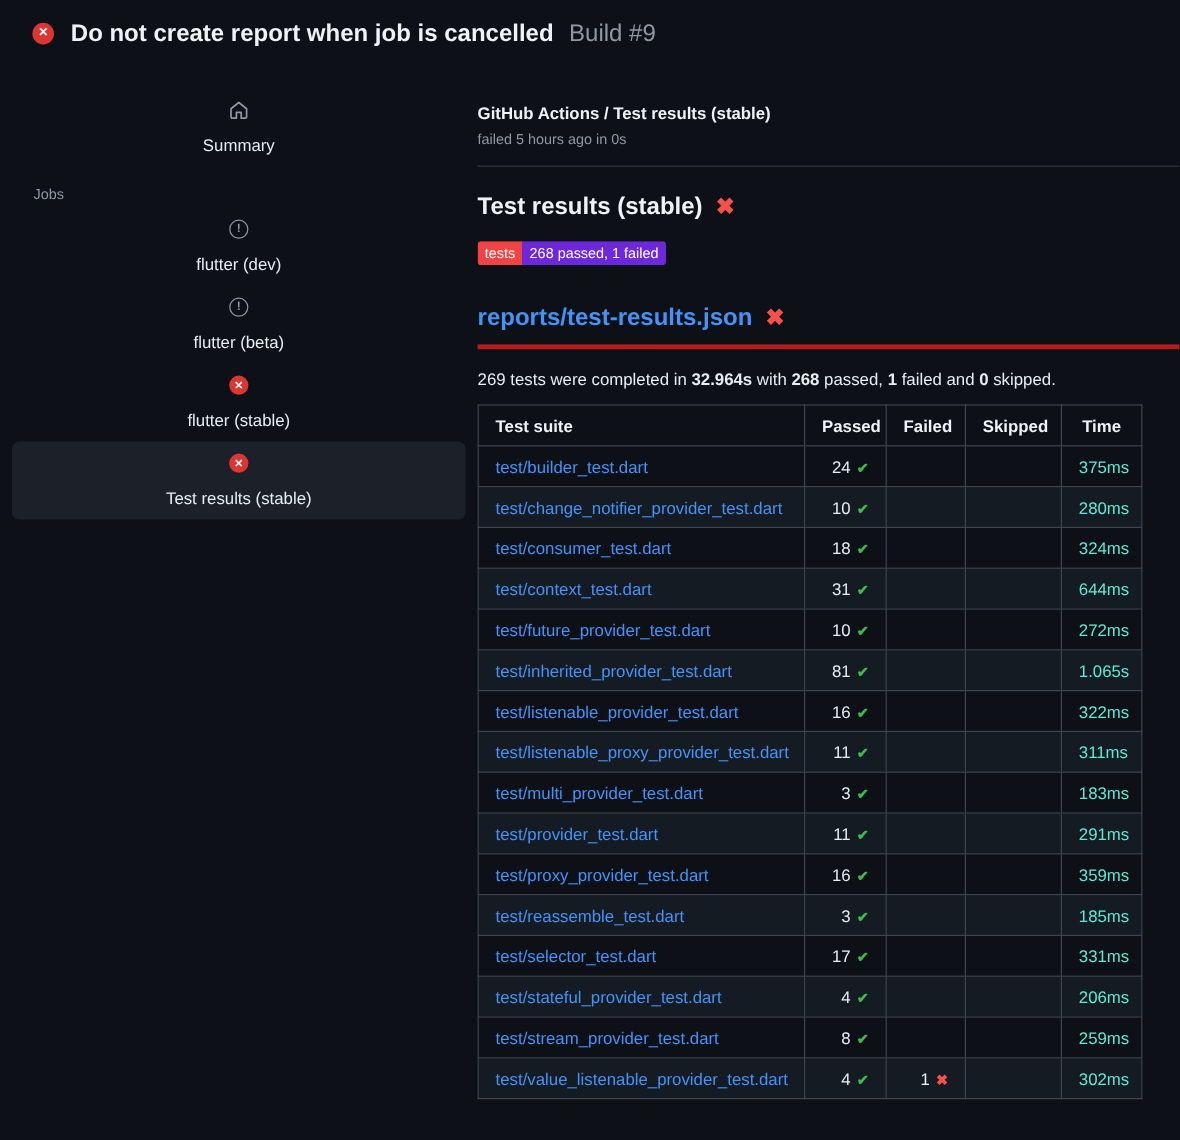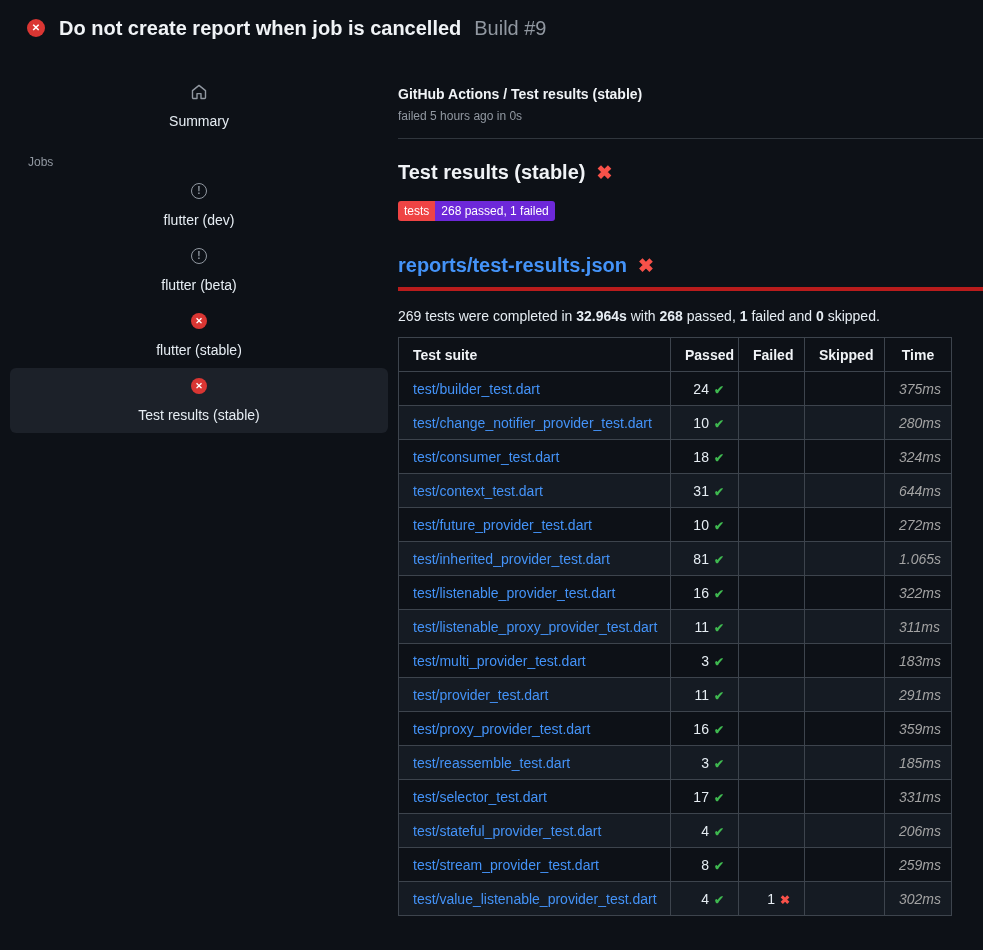--- a/index.html
+++ b/index.html
@@ -86,21 +86,21 @@
   .results tbody tr:nth-child(even) { background:#151b23; }
   .results th:nth-child(2), .results td:nth-child(2),
   .results th:nth-child(3), .results td:nth-child(3),
   .results th:nth-child(4), .results td:nth-child(4) { text-align:right; }
   .results th:nth-child(5), .results td:nth-child(5) { text-align:center; }
   .suite-link { color:#4493f8; text-decoration:none; }
   .num { color:#e6edf3; }
   .cell-icon { margin-left:5px; font-size:12px; font-weight:700; }
   .cell-icon.pass { color:#3fb950; }
   .cell-icon.fail { color:#f85149; }
-  .time-val { color:#a3a3a3;font-style:italic; }
+  .time-val { color:#5eead4; }
 </style>
 </head>
 <body>
 
 <header class="run-header">
   <span class="status-circle failed lg">✕</span>
   <span>
     <span class="run-title">Do not create report when job is cancelled</span>
     <span class="run-build">Build #9</span>
   </span>

